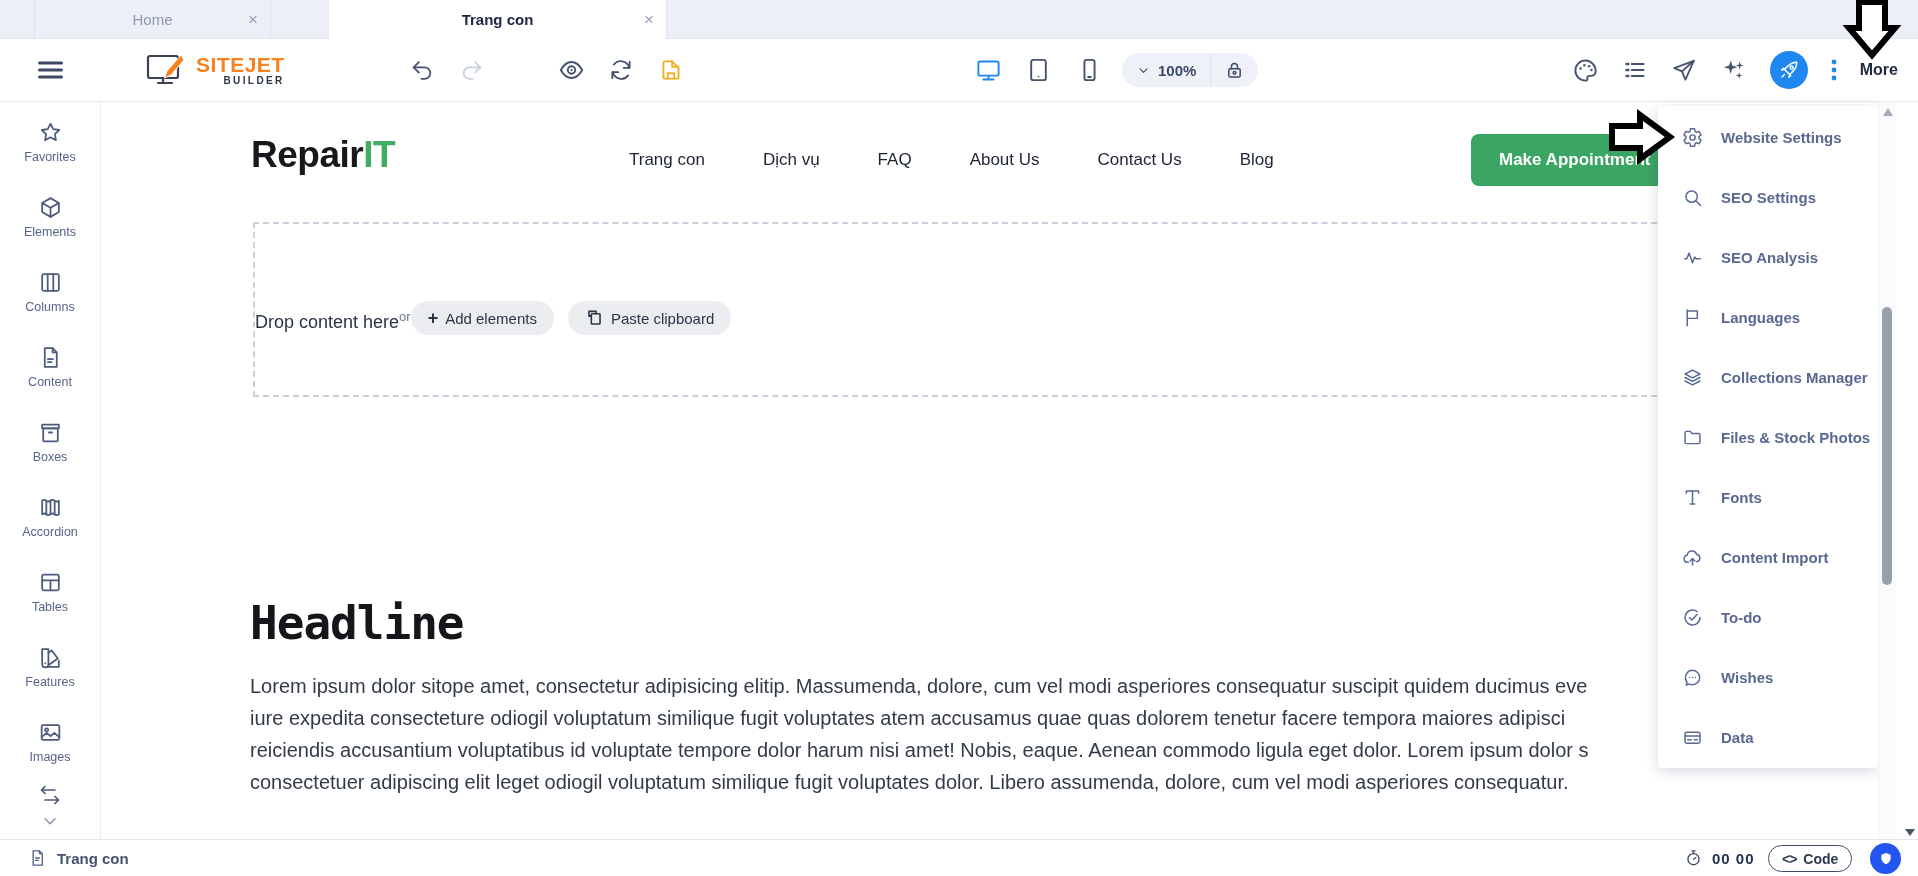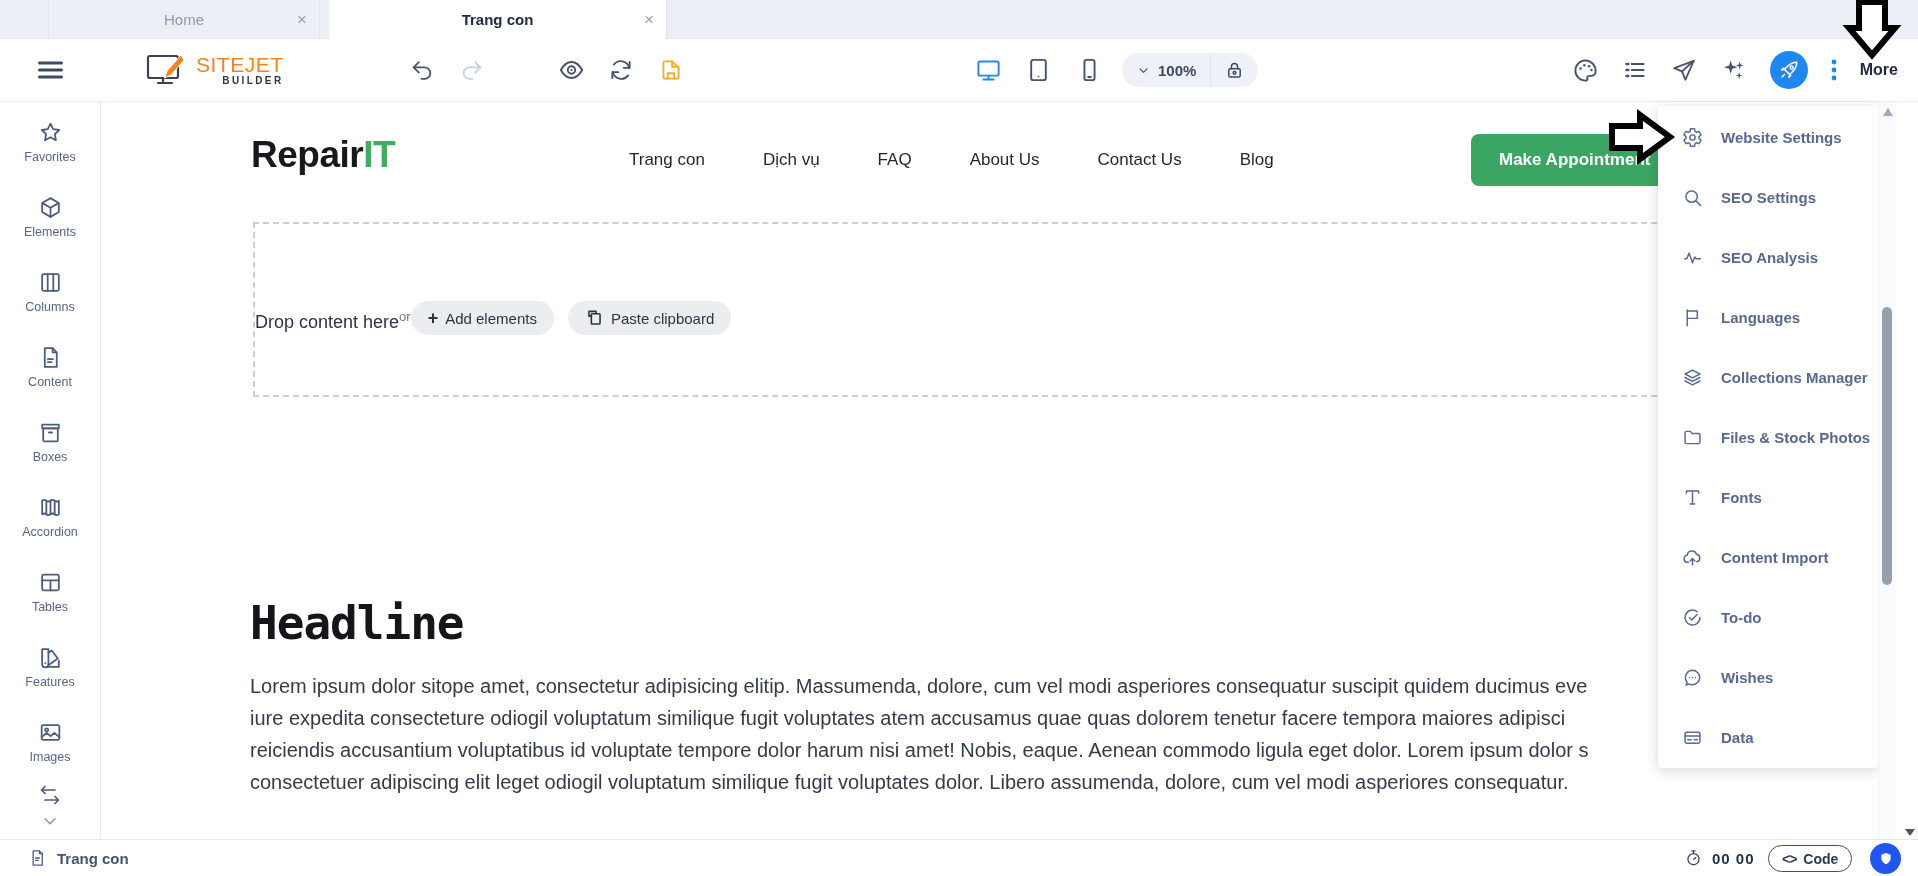--- a/index.html
+++ b/index.html
@@ -9,35 +9,35 @@
 
   .ic { display:block; fill:none; stroke:currentColor; stroke-width:1.7;
         stroke-linecap:round; stroke-linejoin:round; }
   .ic-fill { display:block; fill:currentColor; stroke:none; }
 
   
   .tabbar { position:absolute; left:0; top:0; width:100%; height:39px;
             background:#edeff6; border-bottom:1px solid #e4e8f1; z-index:10; }
   .tab { position:absolute; top:0; height:39px; display:flex; align-items:center;
          justify-content:center; font-size:15px; }
-  .tab-home { left:34px; width:272px; color:#8d98b0;
-              border-left:1px solid #dee3ef; border-right:1px solid #dee3ef;margin-left:14px; }
+  .tab-home { left:34px; width:237px; color:#8d98b0;
+              border-left:1px solid #dee3ef; border-right:1px solid #dee3ef; }
   .tab-active { left:329px; width:338px; background:#fff; color:#1c2742;
                 font-weight:700; border-right:1px solid #dee3ef; }
   .tab-close { position:absolute; right:12px; top:50%; transform:translateY(-50%);
                font-size:17px; color:#9aa3b7; font-weight:400; cursor:default; }
 
   
   .toolbar { position:absolute; left:0; top:39px; width:100%; height:63px;
              background:#fff; border-bottom:1px solid #e8ebf2; z-index:10; }
   .tb { position:absolute; top:50%; transform:translateY(-50%); color:#46536f; }
   .burger span { display:block; width:25px; height:3px; background:#3d4964;
                  border-radius:2px; margin:4px 0; }
   .logo { left:145px; display:flex; align-items:center; gap:9px; }
-  .logo-text b { display:block; font-size:21px; font-weight:400; color:#f5821f;
+  .logo-text b { display:block; font-size:21px; font-weight:700; color:#f5821f;
                  letter-spacing:.5px; line-height:20px; }
   .logo-text i { display:block; font-style:normal; font-size:10px; font-weight:700;
                  color:#2d3748; letter-spacing:2.4px; text-align:right; }
   .dim { color:#c8d0e0; }
   .amber { color:#efb027; }
   .blue { color:#1f87f0; }
   .zoom-pill { left:1122px; height:34px; background:#eef1f7; border-radius:17px;
                display:flex; align-items:center; }
   .zoom-seg1 { display:flex; align-items:center; gap:7px; padding:0 14px;
                font-size:15px; font-weight:600; color:#3c4a68; }

